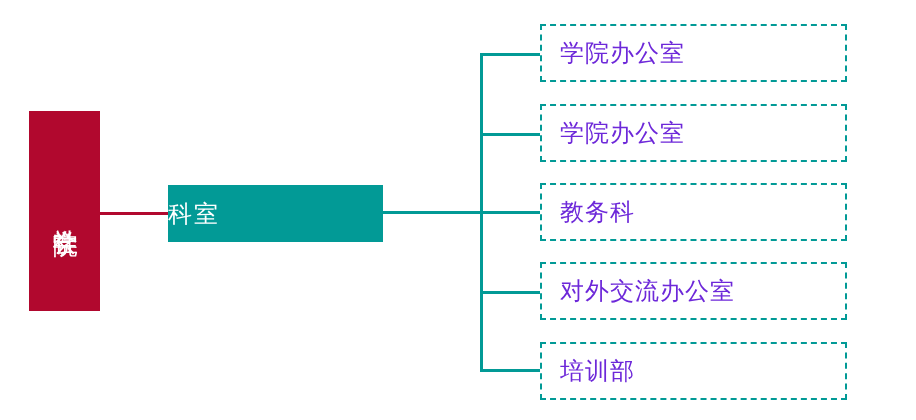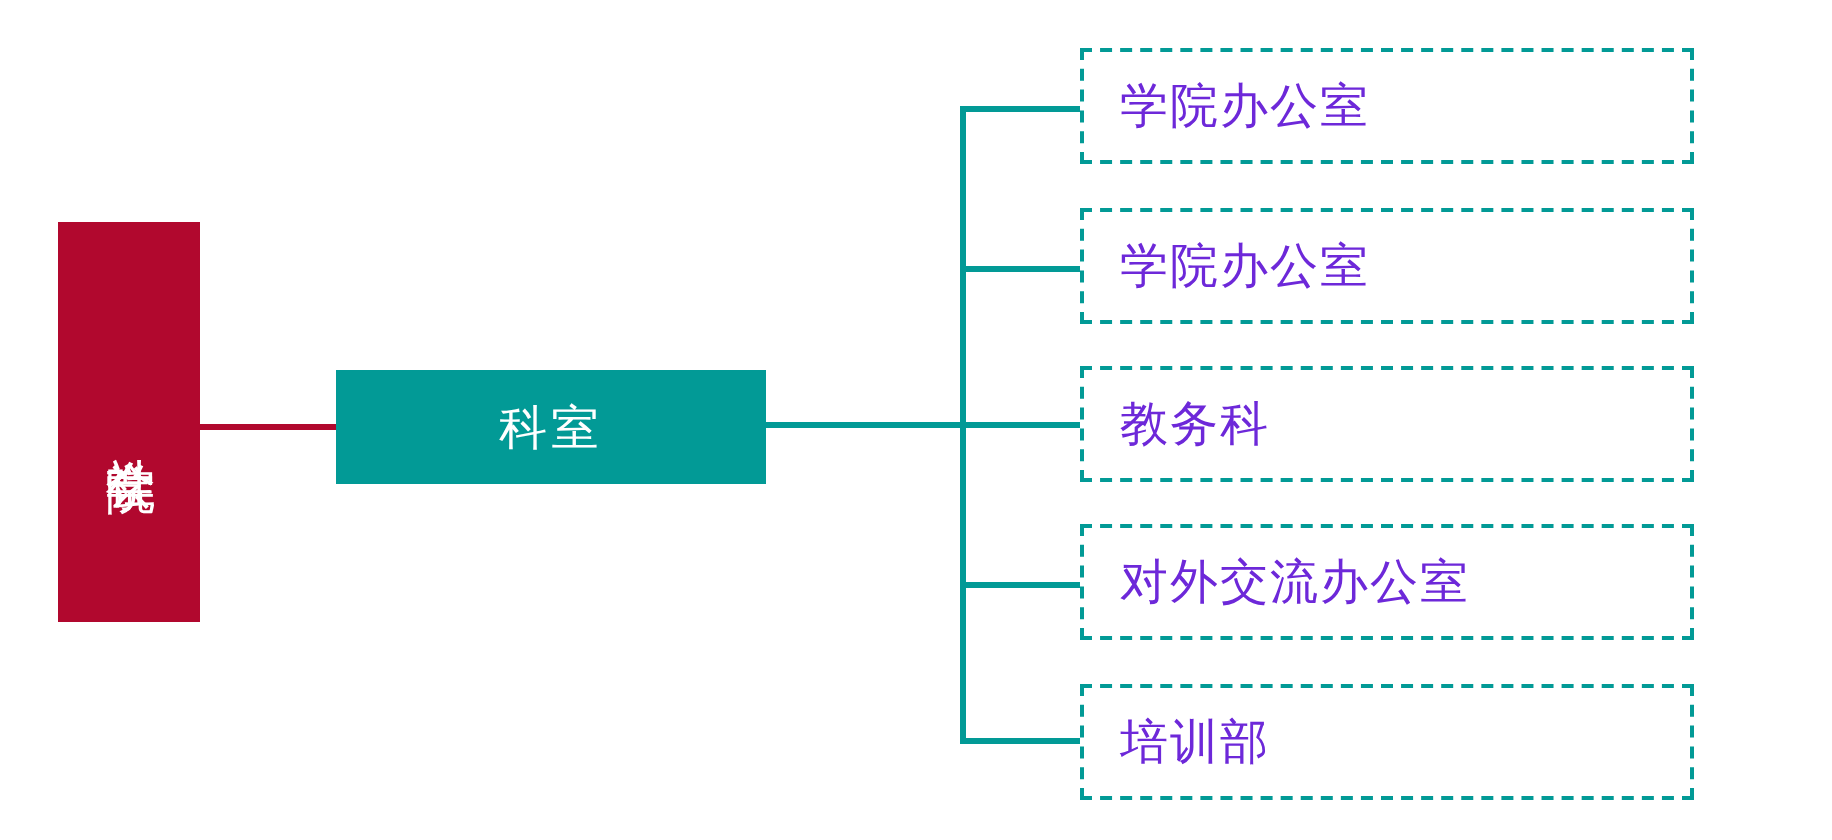--- a/index.html
+++ b/index.html
@@ -56,21 +56,21 @@
   
   .branch-node {
     position: absolute;
     left: 168px;
     top: 185px;
     width: 215px;
     height: 57px;
     background: #029A96;
     display: flex;
     align-items: center;
-    justify-content: center;
+    justify-content: flex-start;
     box-sizing: border-box;
   }
   .branch-label {
     color: #ffffff;
     font-family: "DejaVu Serif", serif;
     font-size: 24px;
     letter-spacing: 2px;
     white-space: nowrap;
   }
 

